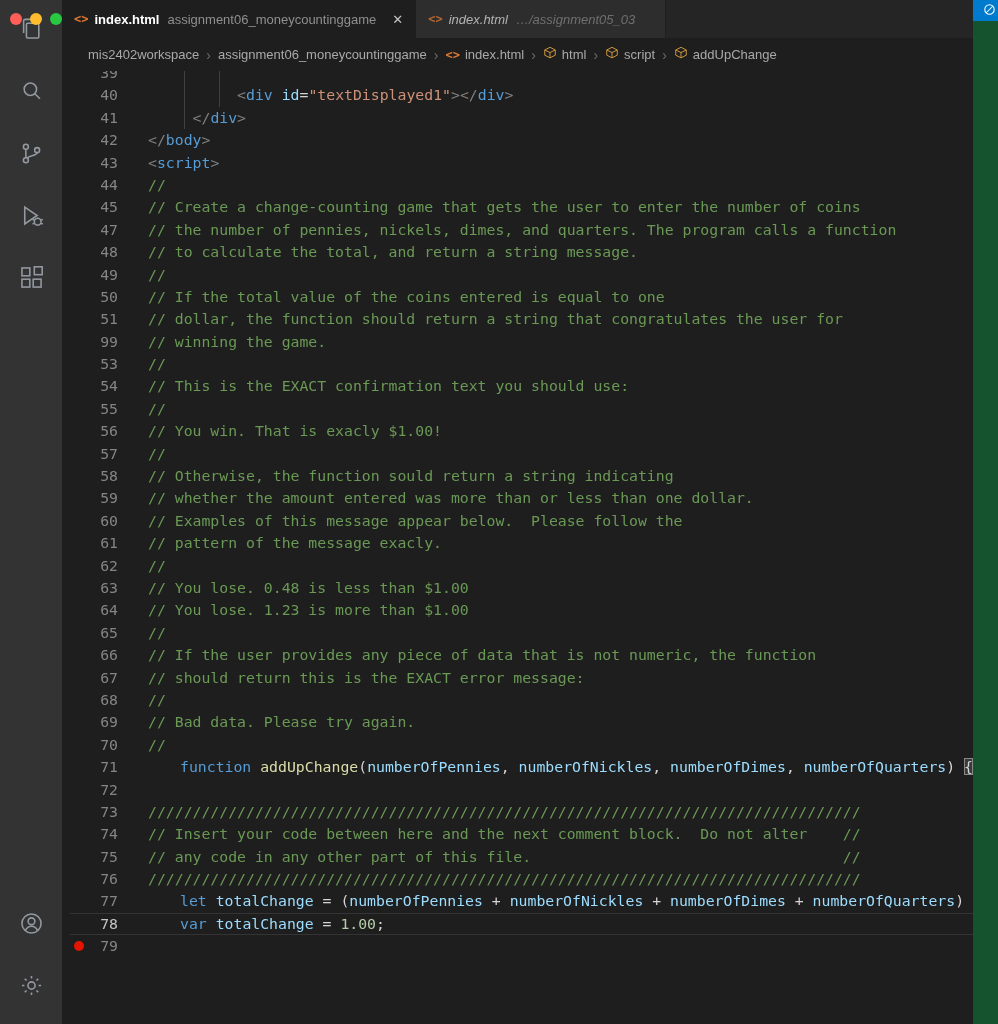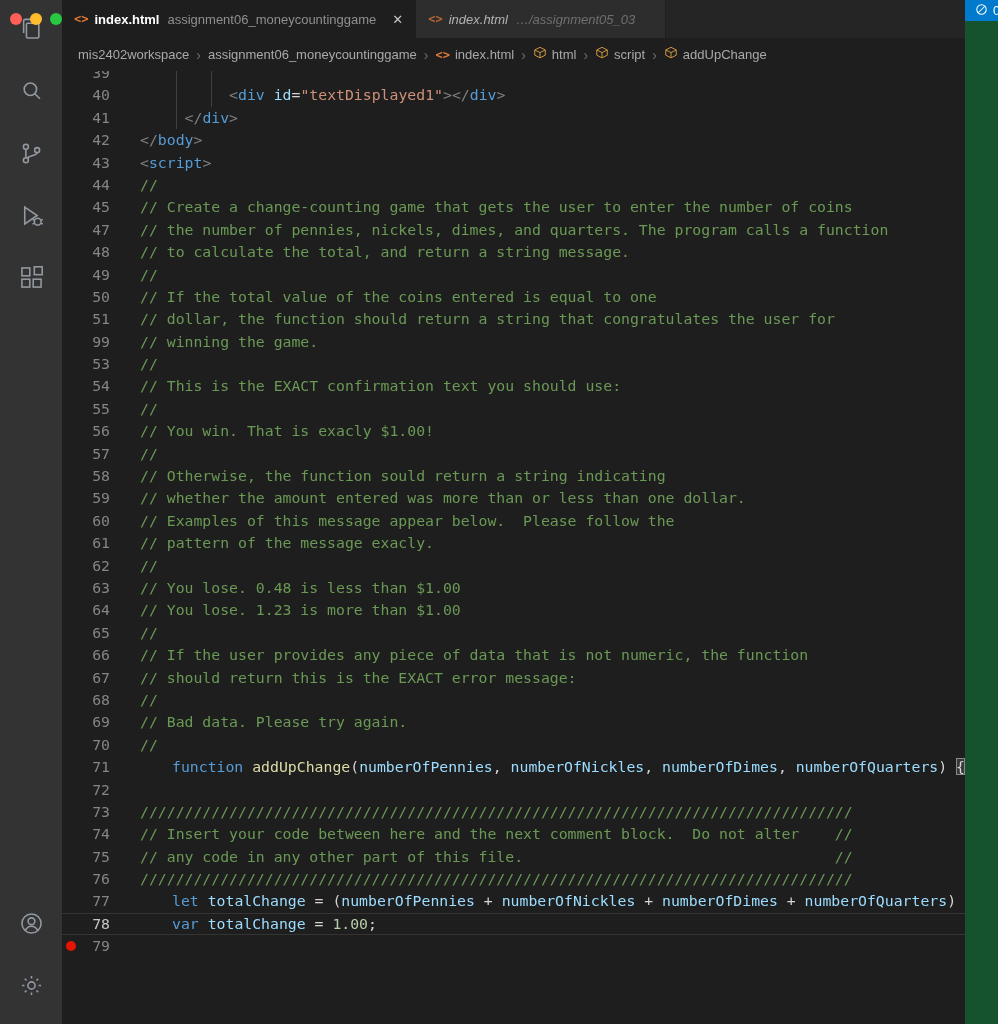--- a/index.html
+++ b/index.html
@@ -24,29 +24,29 @@
   .tab.active{background:#1e1e1e;}
   .tab.inactive{background:#2d2d2d;padding-right:30px;}
   .tab .file-icon{color:#e37933;font-family:"DejaVu Sans Mono",monospace;font-size:12px;font-weight:bold;}
   .tab.inactive .file-icon{opacity:.75;}
   .tab-name{color:#ffffff;font-weight:bold;}
   .tab.inactive .tab-name{color:#b3b3b3;font-weight:normal;font-style:italic;}
   .tab-desc{color:#8f8f8f;margin-left:2px;}
   .tab.inactive .tab-desc{color:#6f6f6f;font-style:italic;}
   .tab-close{color:#c5c5c5;margin-left:10px;font-size:13px;}
   
-  .breadcrumbs{height:33px;display:flex;align-items:center;padding-left:16px;gap:7px;
+  .breadcrumbs{height:33px;display:flex;align-items:center;padding-left:26px;gap:7px;
                color:#a9a9a9;font-size:13px;background:#1e1e1e;flex:0 0 auto;}
   .bc-item{cursor:pointer;display:flex;align-items:center;gap:5px;}
   .bc-sep{color:#6d6d6d;font-size:14px;}
   .bc-code-icon{color:#e37933;font-family:"DejaVu Sans Mono",monospace;font-size:12px;font-weight:bold;}
   .bc-sym svg{width:14px;height:14px;stroke:#d19a3f;fill:none;stroke-width:1.1;}
   
   .editor{flex:1 1 auto;overflow:hidden;position:relative;background:#1e1e1e;
-          font-family:"DejaVu Sans Mono","Liberation Mono",monospace;font-size:14.8px;}
+          font-family:"DejaVu Sans Mono","Liberation Mono",monospace;font-size:14.8px;padding-left:8px;}
   .lines{margin-top:-9px;}
   .line{display:flex;height:22.4px;line-height:22.4px;position:relative;white-space:pre;}
   .line.current{box-shadow:inset 0 1px 0 #343434, inset 0 -1px 0 #343434;}
   .line.current .num{color:#c6c6c6;}
   .num{width:48px;text-align:right;color:#858585;flex:0 0 auto;user-select:none;}
   .code{padding-left:30px;position:relative;flex:1 1 auto;}
   .guide{position:absolute;top:0;bottom:0;width:1px;background:#404040;}
   .bp{position:absolute;left:4px;top:6px;width:10px;height:10px;border-radius:50%;background:#e51400;}
   .tok-plain{color:#d4d4d4;}
   .tok-punct{color:#808080;}

